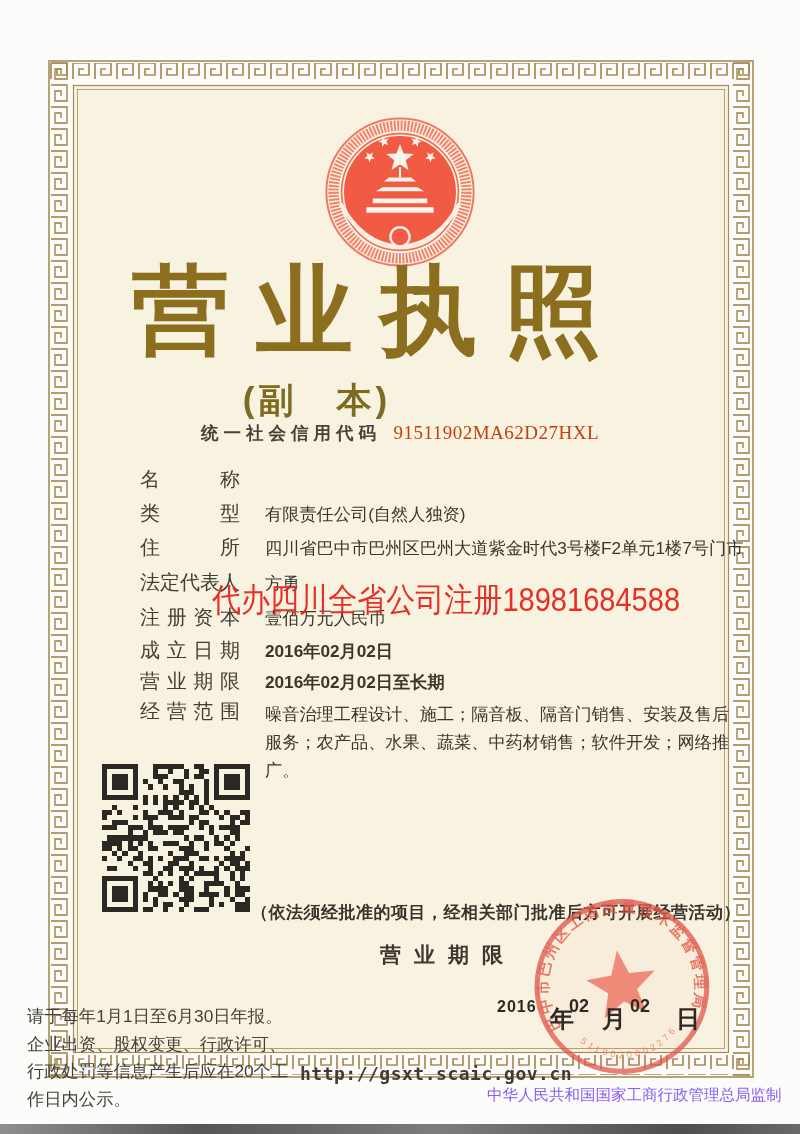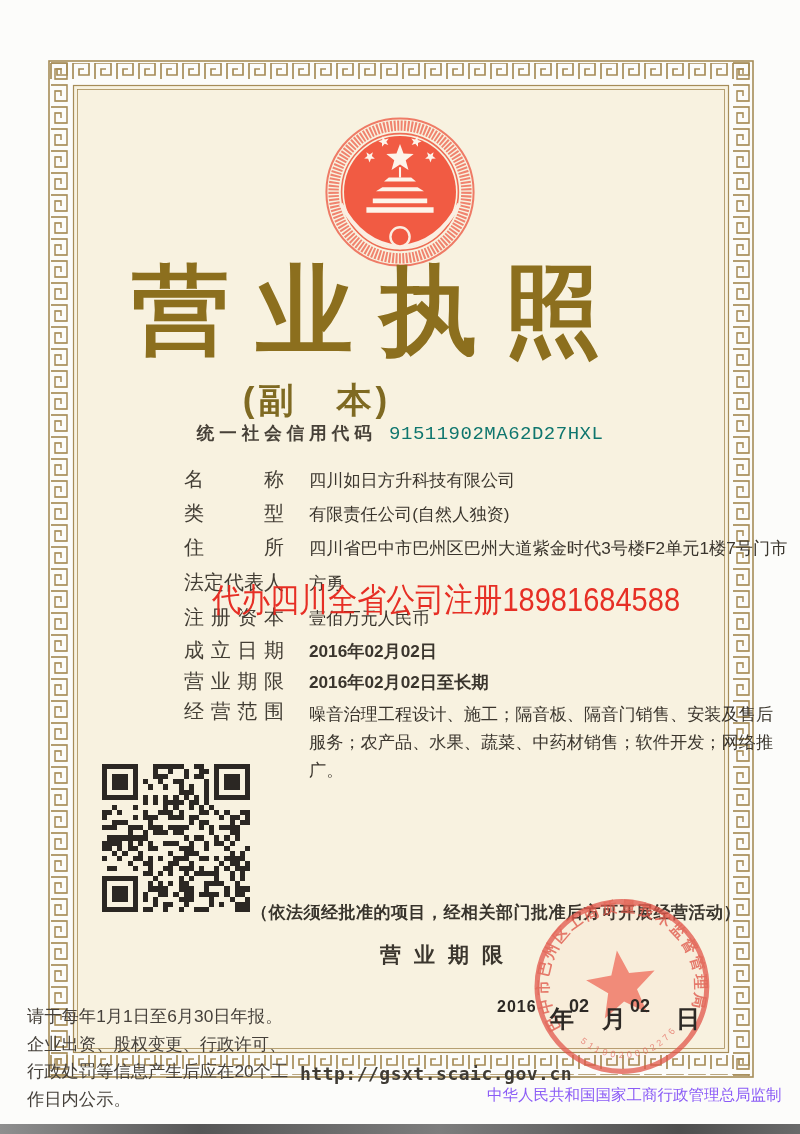--- a/index.html
+++ b/index.html
@@ -10,24 +10,24 @@
   #frame{left:48px;top:60px;}
   
   #emblem{left:320px;top:116px;}
   
   .title{left:0;top:260px;width:733px;text-align:center;font-size:97px;line-height:1.05;
          font-weight:800;color:#8c6f1e;letter-spacing:27px;text-indent:27px;}
   .subtitle{left:0;top:377px;width:634px;text-align:center;font-size:35px;font-weight:600;
             color:#7f6a22;letter-spacing:4px;}
   .credit-line{left:0;top:421px;width:800px;text-align:center;white-space:nowrap;}
   .credit-label{font-size:17.5px;font-weight:700;letter-spacing:5px;color:#474138;}
-  .credit-code{font-size:19px;font-family:Liberation Mono, monospace;
-               color:#0f766e;margin-left:8px;letter-spacing:0.5px;}
-  
-  .field-row{position:absolute;left:140px;display:flex;align-items:flex-start;margin-left:44px;}
+  .credit-code{font-size:19px;font-family:Liberation Serif, serif;
+               color:#c2410c;margin-left:8px;letter-spacing:0.5px;}
+  
+  .field-row{position:absolute;left:140px;display:flex;align-items:flex-start;}
   .field-label{width:100px;font-size:20px;font-weight:500;color:#433e35;
                text-align:justify;text-align-last:justify;flex:none;}
   .field-value{margin-left:25px;font-size:17.2px;font-weight:500;color:#3a352d;
                white-space:nowrap;line-height:24px;padding-top:2px;}
   .field-value.bold{font-weight:700;}
   .field-value.wrap{white-space:normal;width:480px;line-height:28px;}
   
   .watermark{left:212px;top:578px;font-size:33px;font-weight:500;color:#e6251b;
              white-space:nowrap;transform:scaleX(.88);transform-origin:left top;
              opacity:.95;z-index:6;}
@@ -100,21 +100,20 @@
 
   <div class="abs title">营业执照</div>
   <div class="abs subtitle">(副　本)</div>
   <div class="abs credit-line">
     <span class="credit-label">统一社会信用代码</span>
     <span class="credit-code">91511902MA62D27HXL</span>
   </div>
 
   <div class="field-row" style="top:466px">
     <div class="field-label">名称</div>
-    <div class="field-value">四川如日方升科技有限公司</div>
   </div>
   <div class="field-row" style="top:500px">
     <div class="field-label">类型</div>
     <div class="field-value">有限责任公司(自然人独资)</div>
   </div>
   <div class="field-row" style="top:534px">
     <div class="field-label">住所</div>
     <div class="field-value">四川省巴中市巴州区巴州大道紫金时代3号楼F2单元1楼7号门市</div>
   </div>
   <div class="field-row" style="top:569px">

